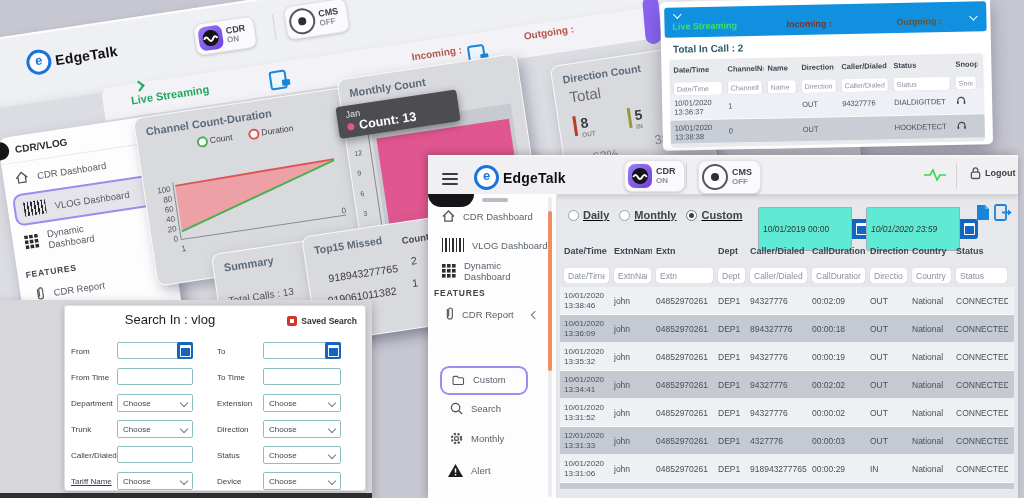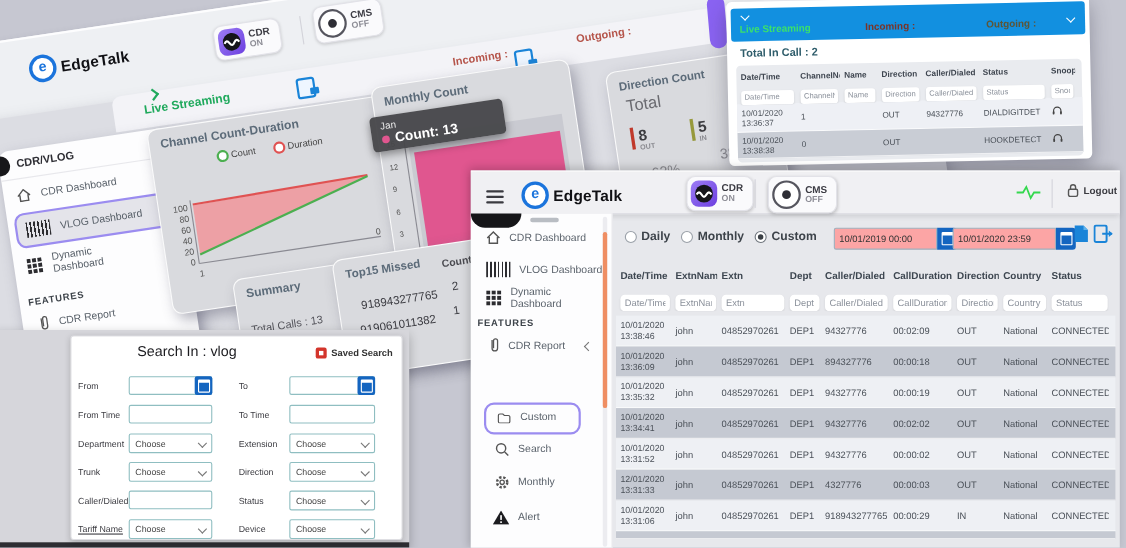--- a/index.html
+++ b/index.html
@@ -73,21 +73,21 @@
   .hline{width:16px;height:2px;background:#3a3a40;margin:3px 0;border-radius:1px;}
   .ma-side{position:absolute;left:0;top:37px;width:128px;height:306px;background:#fdfdfe;border-right:1px solid #e4e4e8;}
   .ms-item{position:absolute;display:flex;align-items:center;gap:8px;font-size:9.5px;color:#5a626b;}
   .sbtrack{position:absolute;left:120px;top:3px;width:4px;height:300px;background:#ececf0;border-radius:2px;}
   .sbthumb{position:absolute;left:0;top:14px;width:4px;height:160px;background:#ef8e63;border-radius:2px;}
   .radio{display:inline-block;width:9px;height:9px;border:1.5px solid #9aa0a8;border-radius:50%;background:#fff;box-sizing:content-box;}
   .radio.sel{border-color:#70767e;}
   .radio.sel::after{content:"";display:block;width:5px;height:5px;margin:2px;border-radius:50%;background:#3a3f45;}
   .rlabel{font-size:11px;font-weight:bold;color:#3d434a;}
   .date-wrap{position:absolute;display:flex;align-items:center;}
-  .date-input{width:84px;height:18px;background:#fca5a5;border:1px solid #9fb0bd;font-size:8.5px;color:#333;display:flex;align-items:center;padding:0 4px;border-radius:2px 0 0 2px;}
+  .date-input{width:84px;height:18px;background:#5eead4;border:1px solid #9fb0bd;font-size:8.5px;color:#333;display:flex;align-items:center;padding:12px 4px;border-radius:2px 0 0 2px;}
   .cal-btn{width:18px;height:20px;background:#1465c0;border-radius:0 3px 3px 0;display:flex;align-items:center;justify-content:center;}
   .trow{display:flex;align-items:center;}
   .c0{width:50px}.c1{width:42px}.c2{width:62px}.c3{width:32px}.c4{width:62px}.c5{width:58px}.c6{width:42px}.c7{width:44px}.c8{width:56px}
   .trow>span,.trow>div{padding-left:4px;box-sizing:border-box;overflow:hidden;}
   .thead span{font-size:9px;font-weight:bold;color:#3d4650;}
   .tfilter input{height:15px;width:calc(100% - 9px);border:none;border-radius:4px;background:#fff;font-size:8.5px;color:#8b919b;padding:0 4px;box-shadow:0 1px 2px rgba(0,0,0,.1);}
   .drow{height:27px;font-size:8.5px;color:#4a5058;border-bottom:1px solid rgba(255,255,255,.65);}
   .drow.odd{background:#eef0f4;}
   .drow.even{background:#c5c9d2;}
   .drow .c0{font-size:8px;line-height:1.2;}
@@ -523,41 +523,41 @@
             <path d="M7 0 L14 12 H0 Z" fill="#1c1c20"></path>
             <rect x="6.3" y="4" width="1.4" height="4" fill="#fff"></rect>
             <rect x="6.3" y="9.2" width="1.4" height="1.4" fill="#fff"></rect>
           </svg>
         <span>Alert</span>
       </div>
     </div>
 
     <div class="ma-content">
 
-      <div class="abs" style="left:140px;top:52px;display:flex;align-items:center;gap:10px;">
+      <div class="abs" style="left:140px;top:52px;display:flex;align-items:center;gap:10px;text-decoration:underline;">
         <span style="display:flex;align-items:center;gap:4px;">
             <span class="radio"></span>
             <span class="rlabel">Daily</span>
           </span>
         <span style="display:flex;align-items:center;gap:4px;">
             <span class="radio"></span>
             <span class="rlabel">Monthly</span>
           </span>
         <span style="display:flex;align-items:center;gap:4px;">
             <span class="radio sel"></span>
             <span class="rlabel">Custom</span>
           </span>
       </div>
       <div class="date-wrap" style="left:330px;top:50px;">
         <span class="date-input">10/01/2019 00:00</span>
         <span class="cal-btn">
             <span class="calglyph"></span>
           </span>
       </div>
-      <div class="date-wrap" style="left:438px;top:50px;">
+      <div class="date-wrap" style="left:438px;top:50px;font-style:italic;">
         <span class="date-input">10/01/2020 23:59</span>
         <span class="cal-btn">
             <span class="calglyph"></span>
           </span>
       </div>
       <svg class="abs" style="left:548px;top:47px;" width="14" height="17" viewBox="0 0 14 17">
           <path d="M1 1 h8 l4 4 v11 h-12 z" fill="#1a84d8"></path>
           <path d="M9 1 v4 h4" fill="#5fb2ec"></path>
         </svg>
       <svg class="abs" style="left:566px;top:47px;" width="18" height="17" viewBox="0 0 18 17">

